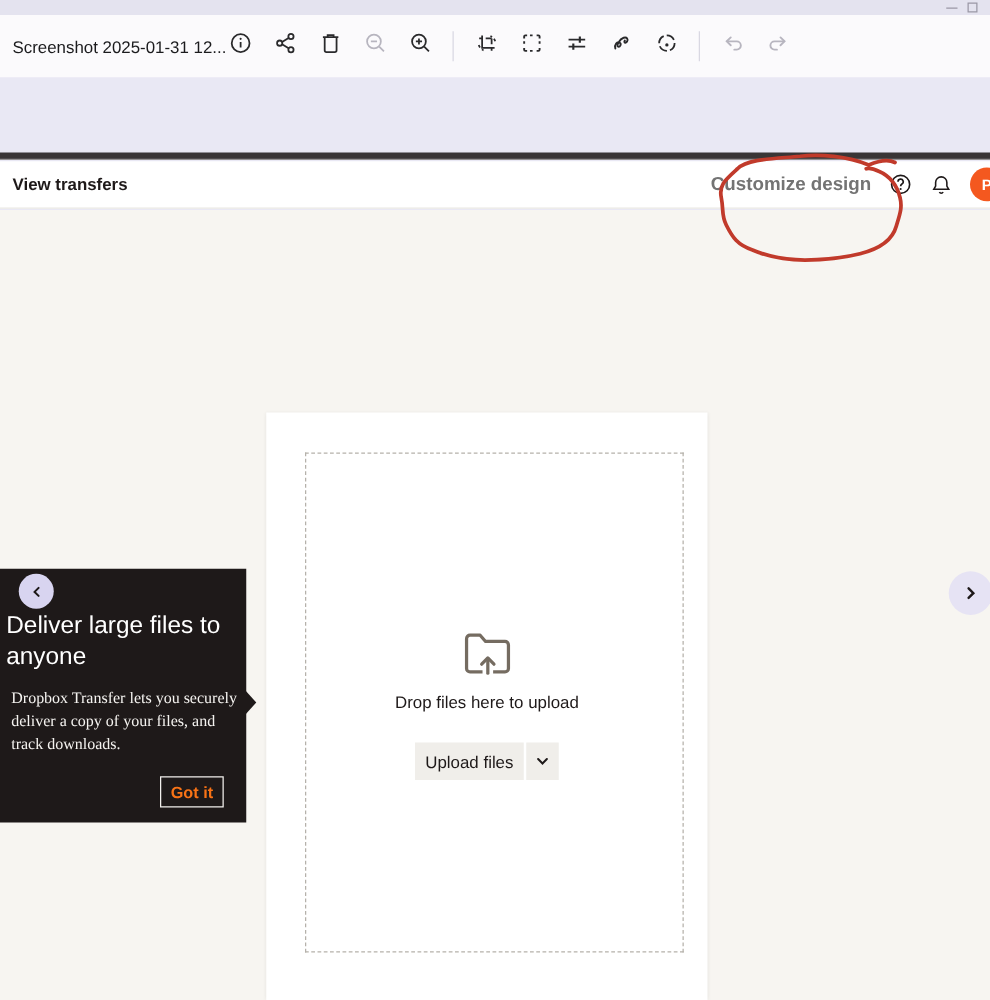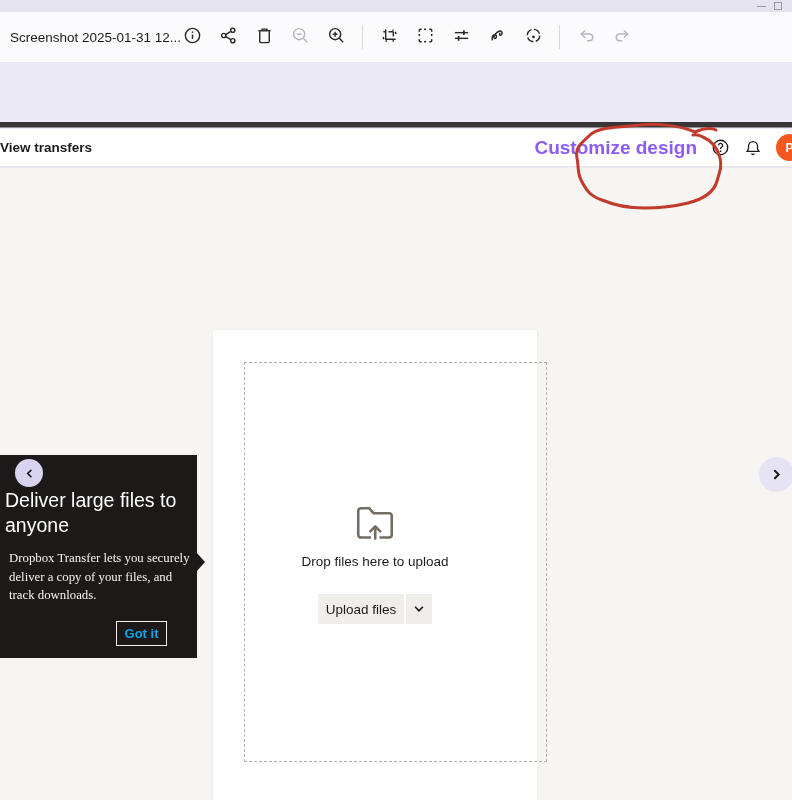--- a/index.html
+++ b/index.html
@@ -20,50 +20,50 @@
   .tb-btn { width:20px; height:20px; display:flex; align-items:center; justify-content:center; color:#2a2a2c; cursor:pointer; }
   .tb-btn.disabled { color:#b7b5bf; }
   .tb-div { width:1px; height:24px; background:#d9d8e2; }
 
   .strip-mid { position:absolute; left:0; top:62px; width:792px; height:60px; background:#e9e8f4; }
 
   
   .dark-bar { position:absolute; left:0; top:122px; width:792px; height:6px; background:#393536; border-bottom:1px solid #949192; }
 
   .page-header { position:absolute; left:0; top:129px; width:792px; height:38px; background:#ffffff;
-                 border-bottom:1px solid #e9e7e4; display:flex; align-items:center; }
+                 border-bottom:1px solid #e9e7e4; display:flex; align-items:center; padding-left:10px; }
   .hdr-left { font-size:13.5px; font-weight:700; color:#1e1919; cursor:pointer; }
   .hdr-right { margin-left:auto; display:flex; align-items:center; gap:13px; }
-  .hdr-customize { font-size:19px; font-weight:700; color:#8b5cf6; cursor:pointer; }
+  .hdr-customize { font-size:15px; font-weight:700; color:#737373; cursor:pointer; }
   .hdr-iconbtn { width:20px; height:20px; display:flex; align-items:center; justify-content:center; color:#1e1919; cursor:pointer; }
   .avatar { width:27px; height:27px; border-radius:50%; background:#f4581f; color:#fff; font-size:12px; font-weight:700;
             display:flex; align-items:center; justify-content:center; margin-right:-11px; flex:none; cursor:pointer; }
 
   .page-body { position:absolute; left:0; top:168px; width:792px; height:632px; background:#f7f5f1; }
 
   
-  .upload-card { position:absolute; left:213px; top:162px; width:324px; height:470px; background:#ffffff;
+  .upload-card { position:absolute; left:213px; top:162px; width:353px; height:470px; background:#ffffff;
                  box-shadow:0 0 3px rgba(0,0,0,0.07); }
   .dashed-zone { position:absolute; left:31px; top:32px; width:303px; height:400px; border:1.5px dashed #b5b1aa; cursor:pointer; }
   .folder-icon { position:absolute; left:0; top:173px; width:100%; display:flex; justify-content:center; color:#756c61; }
   .drop-text { position:absolute; left:0; top:224px; width:100%; text-align:center; font-size:13.5px; color:#1e1919; }
   .upload-split { position:absolute; left:0; top:264px; width:100%; display:flex; justify-content:center; }
   .upload-main { height:30px; background:#f0eeea; display:flex; align-items:center; padding:0 8px;
                  font-size:13.5px; font-weight:500; color:#1e1919; cursor:pointer; }
   .upload-caret { height:30px; width:26px; background:#f0eeea; margin-left:2px; display:flex; align-items:center; justify-content:center;
                   color:#1e1919; cursor:pointer; }
 
   
   .tooltip { position:absolute; left:0; top:287px; width:197px; height:203px; background:#1e1919; color:#fff; }
   .tt-back { position:absolute; left:15px; top:4px; width:28px; height:28px; border-radius:50%; background:#d8d4f0;
              display:flex; align-items:center; justify-content:center; color:#1e1919; cursor:pointer; }
   .tt-heading { position:absolute; left:5px; top:33px; width:172px; font-size:19.5px; line-height:25px; font-weight:400; color:#fff; }
   .tt-body { position:absolute; left:9px; top:94px; width:186px; font-size:12.8px; line-height:18.5px; color:#f5f3f0;font-family:Liberation Serif, serif; }
-  .tt-gotit { position:absolute; left:116px; top:166px; width:51px; height:25px; border:1px solid #f2f0ed; background:transparent;
-              color:#0ea5e9; font-size:13px; font-weight:700; display:flex; align-items:center; justify-content:center;
+  .tt-gotit { position:absolute; left:128px; top:166px; width:51px; height:25px; border:1px solid #f2f0ed; background:transparent;
+              color:#f97316; font-size:13px; font-weight:700; display:flex; align-items:center; justify-content:center;
               font-family:"Liberation Sans", sans-serif; cursor:pointer; }
   .tt-pointer { position:absolute; right:-8px; top:97px; width:0; height:0;
                 border-left:9px solid #1e1919; border-top:10px solid transparent; border-bottom:10px solid transparent; }
 
   
   .next-btn { position:absolute; left:759px; top:289px; width:35px; height:35px; border-radius:50%; background:#e6e3f4;
               display:flex; align-items:center; justify-content:center; color:#1e1919; cursor:pointer; }
 
   
   .annotation { position:absolute; left:558px; top:116px; width:180px; height:105px; z-index:50; pointer-events:none; }

